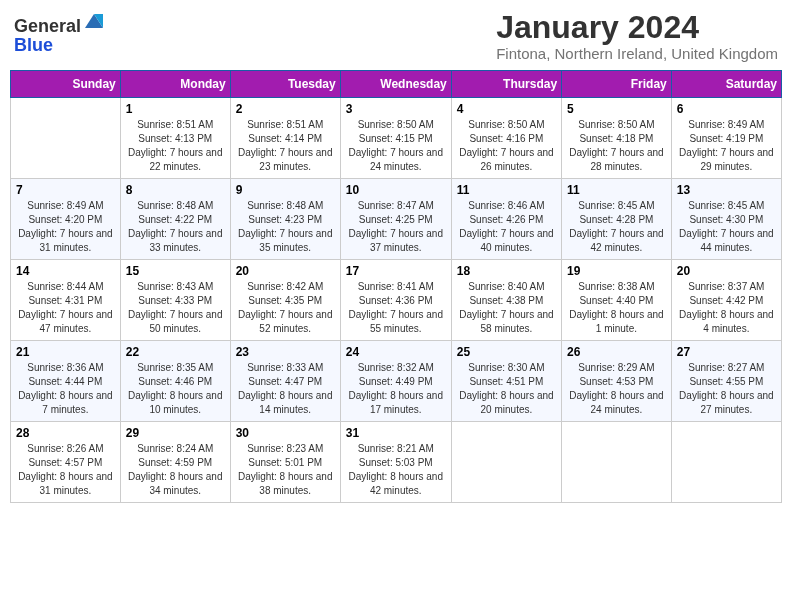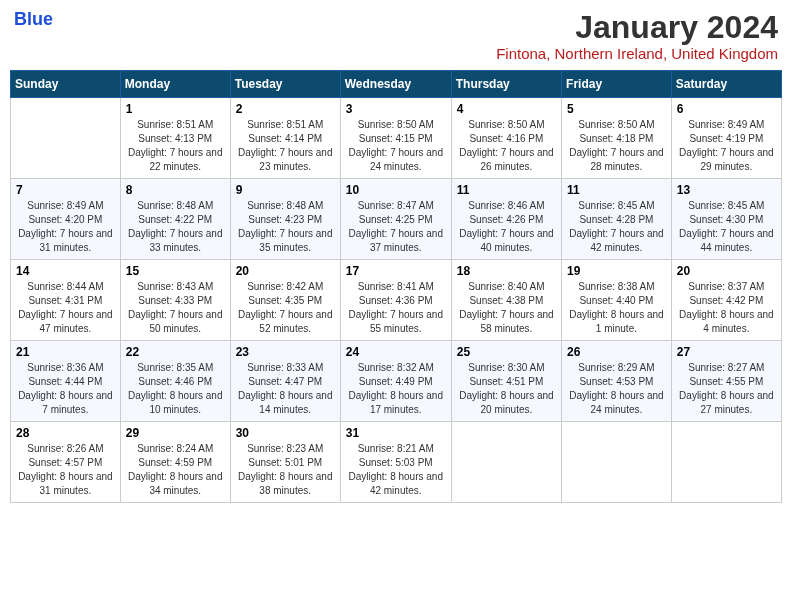--- a/index.html
+++ b/index.html
@@ -32,42 +32,41 @@
       font-weight: bold;
       color: #1d4ed8;
       line-height: 1;
     }
     .logo-icon {
       width: 22px;
       height: 22px;
       margin-left: 2px;
     }
     .title-area {
-      text-align: right;
     }
     .month-title {
       font-size: 32px;
       font-weight: bold;
       color: #333;
       line-height: 1.1;
     }
     .location-title {
       font-size: 15px;
-      color: #b91c1c;
+      color: #737373;
     }
     .calendar {
       width: 100%;
       border-collapse: collapse;
       font-size: 11px;
     }
     .calendar th {
-      background: #0c4a6e;
+      background: #a21caf;
       color: #fff;
       padding: 6px 4px;
-      text-align: left;
+      text-align: right;
       font-size: 12px;
       font-weight: bold;
       border: 1px solid #1a5da5;
     }
     .calendar td {
       vertical-align: top;
       border: 1px solid #ccc;
       padding: 4px 5px;
       width: 113px;
       min-height: 80px;
@@ -91,20 +90,26 @@
     .empty-cell {
       background: #fff !important;
     }
   </style>
 </head>
 <body>
 
 <div class="header">
   <div class="logo">
     <div>
+      <div>
+        <span class="logo-text-general">General</span><svg class="logo-icon" viewBox="0 0 22 22">
+          <polygon points="2,18 11,4 20,18" fill="#2a6db5"></polygon>
+          <polygon points="11,4 20,4 20,18" fill="#1a9bd7"></polygon>
+        </svg>
+      </div>
       <div>
         <span class="logo-text-blue">Blue</span>
       </div>
     </div>
   </div>
   <div class="title-area">
     <div class="month-title">January 2024</div>
     <div class="location-title">Fintona, Northern Ireland, United Kingdom</div>
   </div>
 </div>

